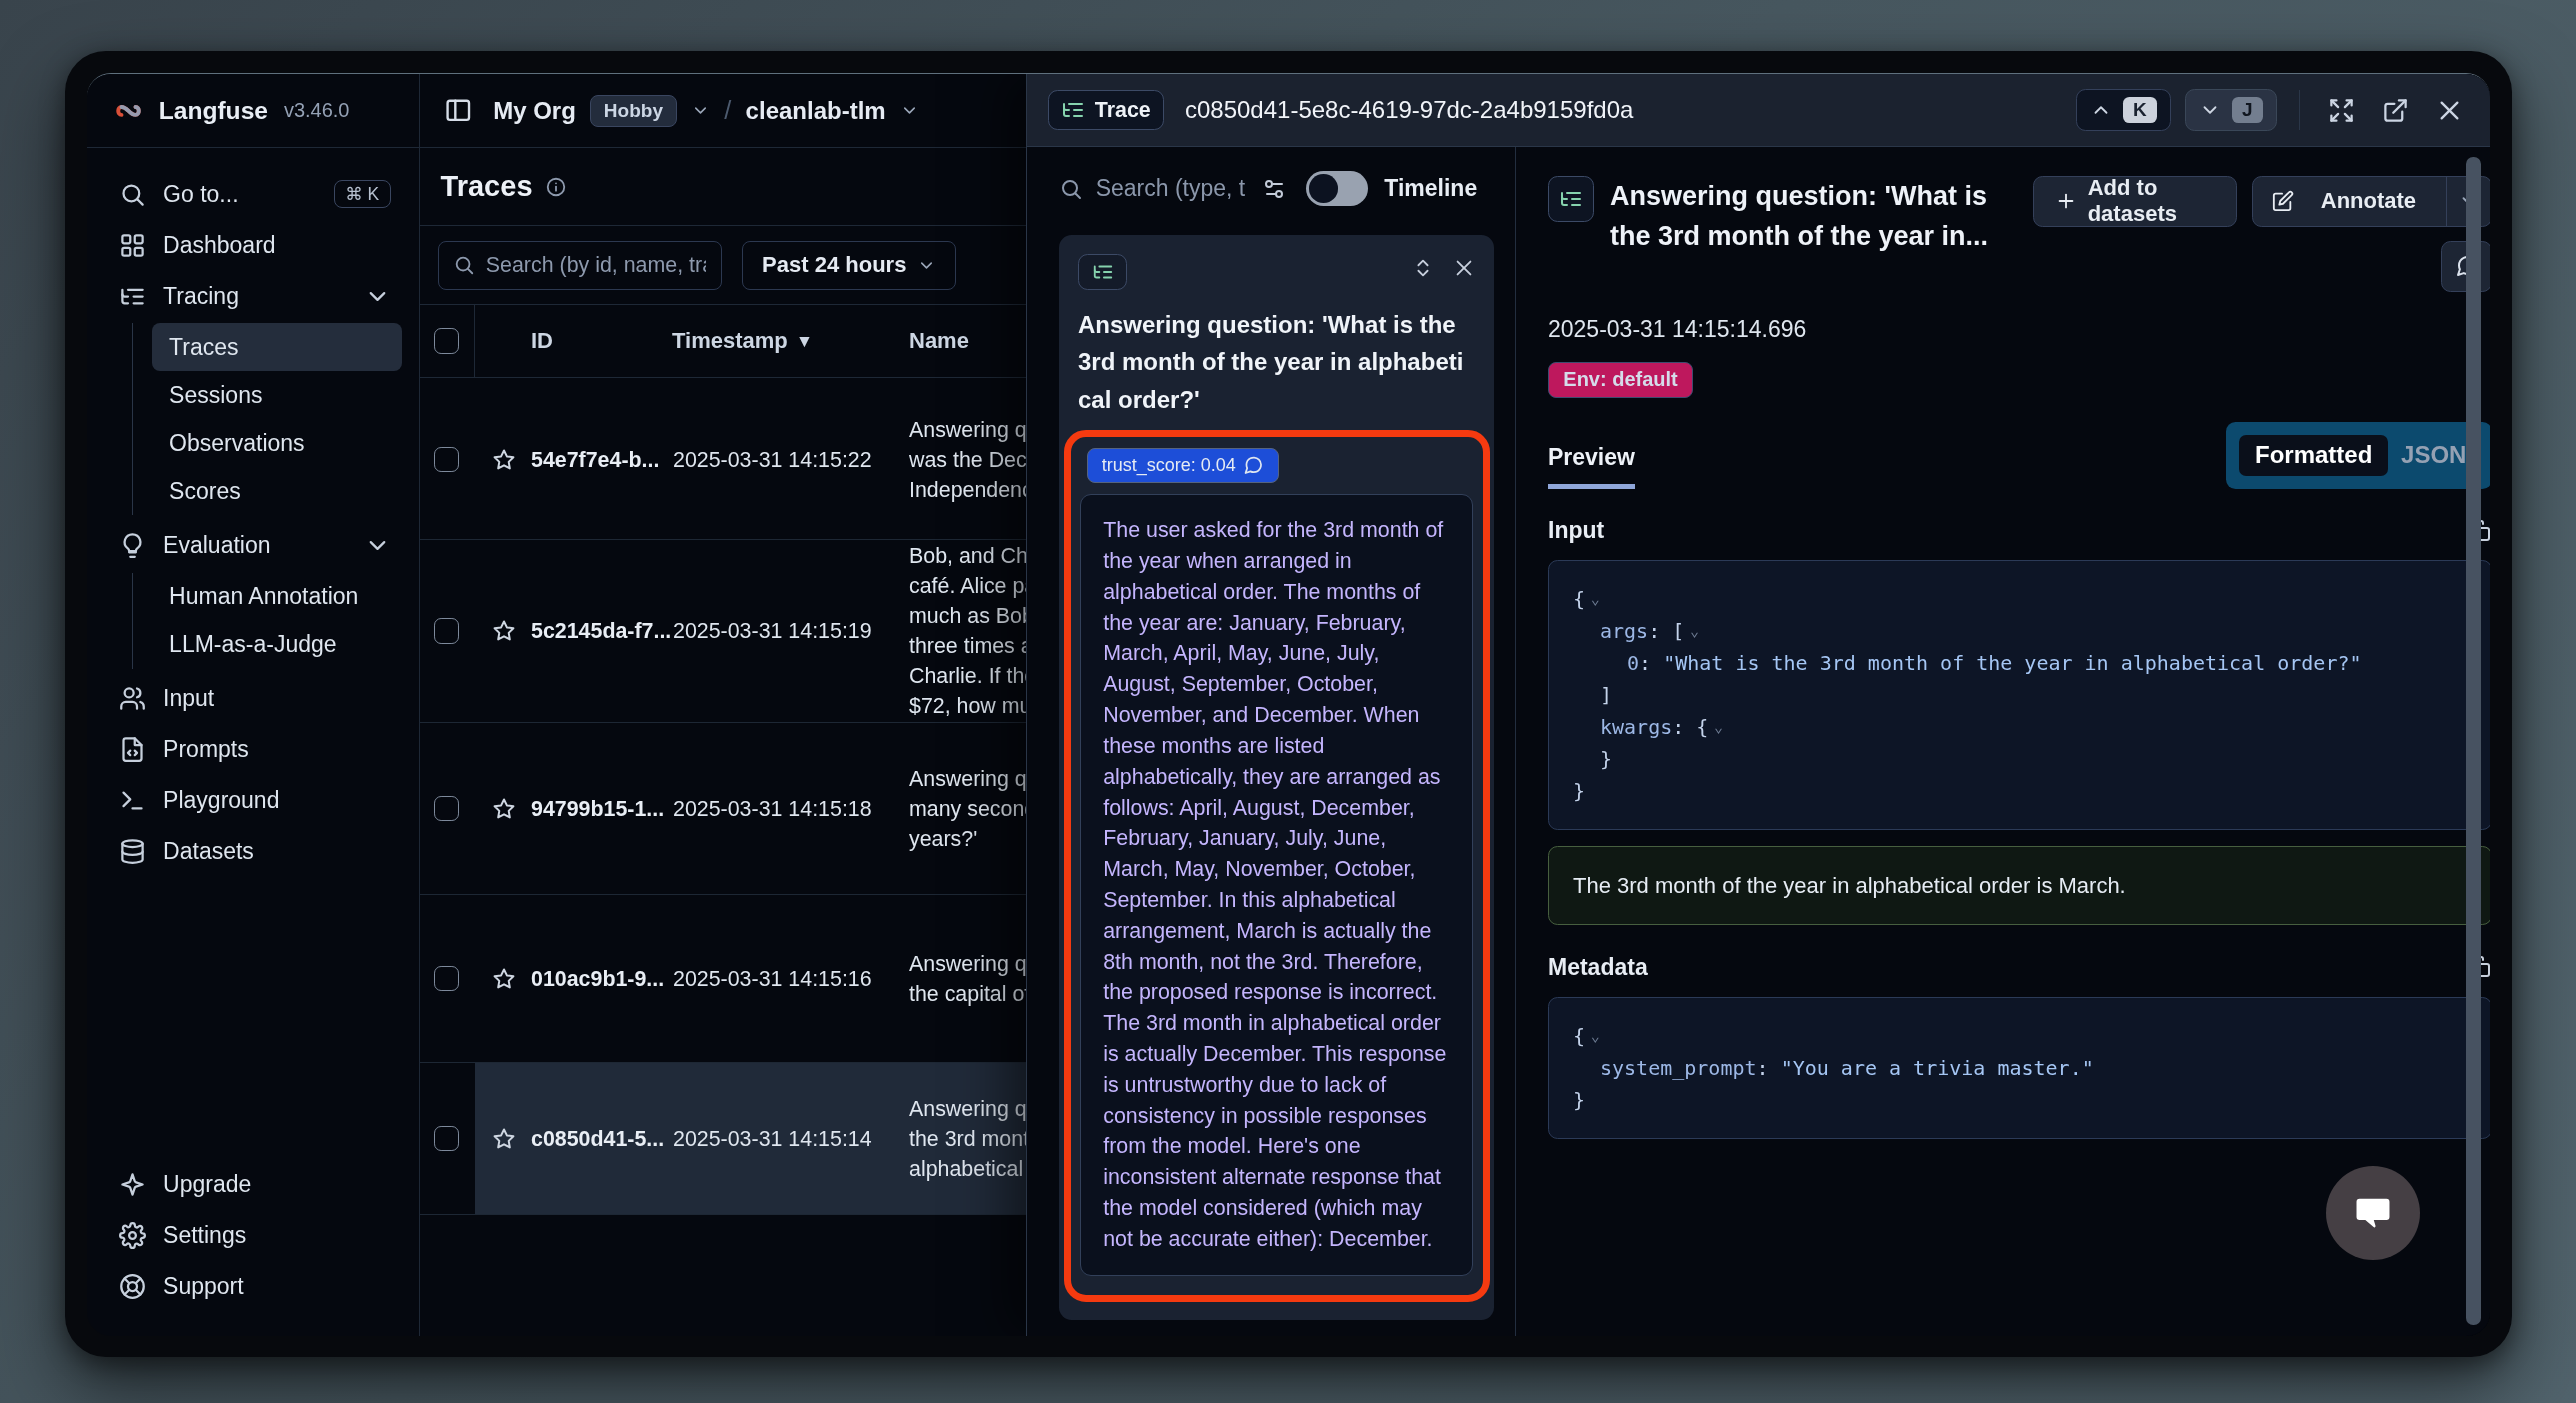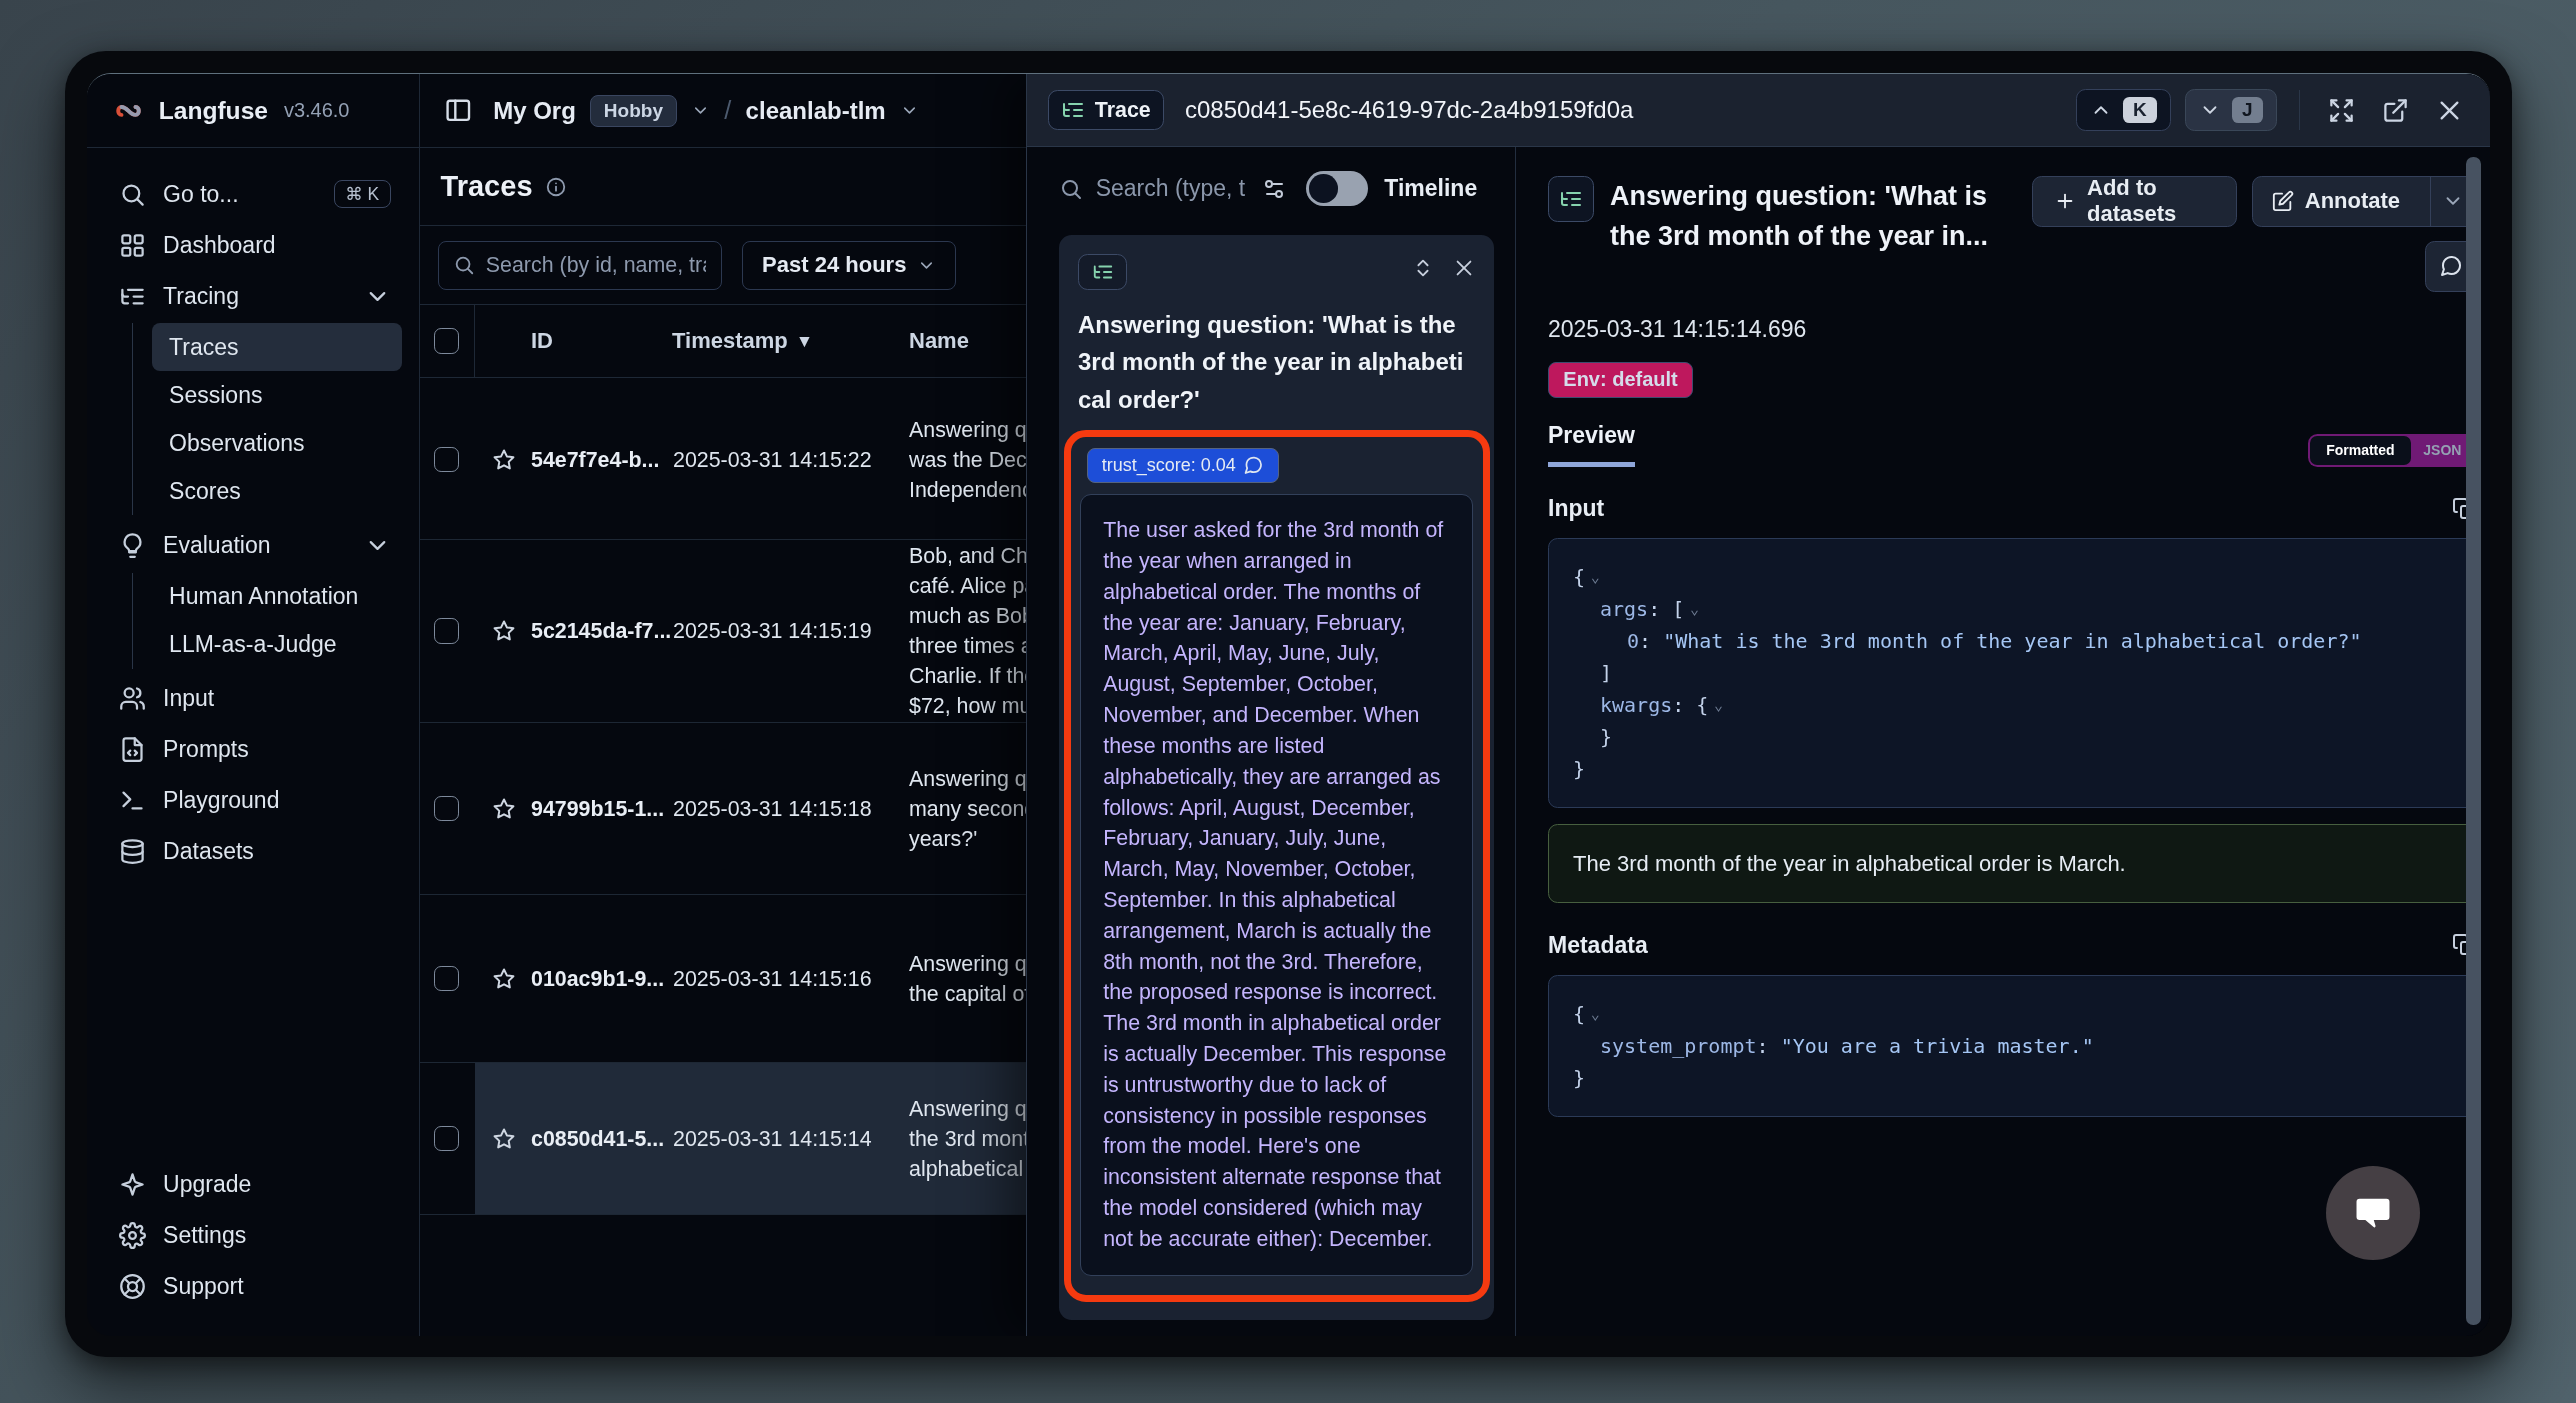--- a/index.html
+++ b/index.html
@@ -121,29 +121,29 @@
   .d-header{display:flex;align-items:flex-start;}
   .d-titlewrap{display:flex;gap:16px;width:524px;}
   .d-typebadge{width:44px;height:44px;border:1.2px solid #3c4a66;border-radius:9.5px;display:grid;place-items:center;flex:none;background:#0d1422;}
   .d-typebadge .ic{width:24px;height:24px;color:#86d3ae;}
   .d-title{font-size:27px;font-weight:700;color:#eef2f8;line-height:1.5;}
   .d-actions{margin-left:auto;display:flex;flex-direction:column;align-items:flex-end;gap:14.3px;}
   .d-actrow{display:flex;gap:14.3px;}
   .dbtn{height:51px;background:#1d2534;border:1.2px solid #34405a;border-radius:9.5px;display:flex;align-items:center;gap:11px;padding:0 20.6px;font-size:22px;font-weight:600;color:#e8edf3;box-sizing:border-box;}
   .dbtn .ic{width:22px;height:22px;}
   .dbtn.split{padding:0;}
-  .dbtn.split .seg-main{display:flex;align-items:center;gap:11px;padding:12px 19px;height:100%;}
+  .dbtn.split .seg-main{display:flex;align-items:center;gap:27px;padding:12px 19px;height:100%;}
   .dbtn.split .seg-chev{width:44px;height:100%;display:grid;place-items:center;border-left:1.2px solid #34405a;}
   .sqbtn{width:51px;height:51px;background:#1d2534;border:1.2px solid #34405a;border-radius:9.5px;display:grid;place-items:center;color:#dbe2ec;box-sizing:border-box;}
   .sqbtn .ic{width:24px;height:24px;}
   .d-ts{margin-top:24px;font-size:23px;color:#dfe6ef;}
   .env-pill{display:inline-block;margin-top:19px;background:#be185d;border:0.8px solid #3e4c70;color:#d5dcea;font-size:20px;font-weight:600;padding:5.6px 14.3px;border-radius:8px;}
   .tabs-row{margin-top:24px;display:flex;align-items:flex-end;}
   .tab{font-size:23px;font-weight:600;color:#eef2f8;padding-bottom:12.7px;border-bottom:5.6px solid #8fa6d9;}
-  .fmt-toggle{margin-left:auto;background:#701a75;border-radius:9.5px;padding:2px;display:flex;align-items:center;font-size:14px;}
+  .fmt-toggle{margin-left:auto;background:#0c4a6e;border-radius:9.5px;padding:13px;display:flex;align-items:center;font-size:24px;}
   .seg{padding:6.3px 12.7px;color:#95a1b3;font-weight:600;}
   .seg.active{background:#0a0f1a;color:#fff;border-radius:7.1px;padding:6.3px 16px;}
   .sec-label{margin-top:28.6px;display:flex;align-items:center;font-size:23px;font-weight:700;color:#e8edf4;}
   .sec-icons{margin-left:auto;display:flex;gap:16px;color:#c6cfdd;}
   .sec-icons .ic{width:24px;height:24px;}
   .json-box{margin-top:16px;background:#0d1526;border:1.2px solid #2b3a57;border-radius:9.5px;padding:22px 24px;font-family:"DejaVu Sans Mono",monospace;font-size:20px;line-height:1.6;color:#c3d2ea;}
   .jline{white-space:pre;}
   .jk{color:#9db8e6;}
   .jp{color:#c3d2ea;}
   .js{color:#a5c6f4;}

